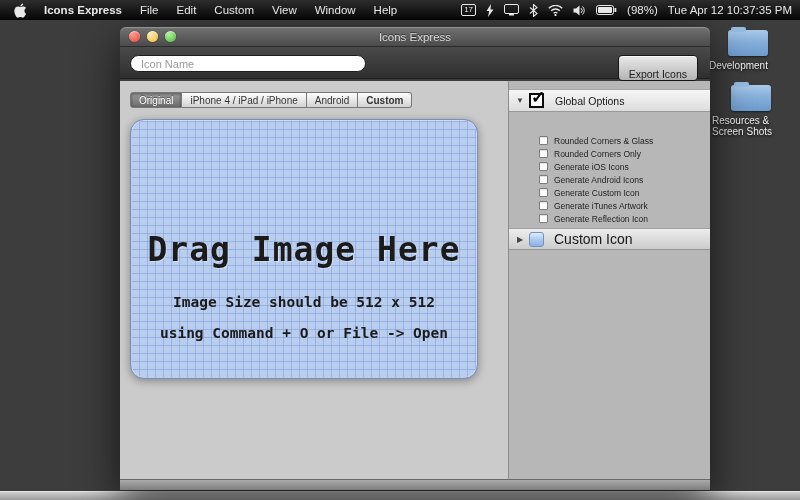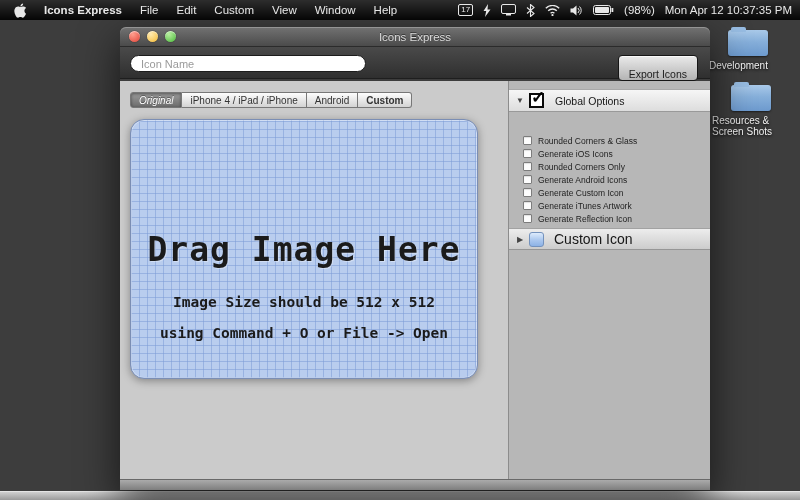--- a/index.html
+++ b/index.html
@@ -65,21 +65,21 @@
     font-family:"Liberation Sans",sans-serif;line-height:13px;}
 
   .content{position:absolute;top:54px;bottom:11px;left:0;right:0;
     background:#cbcbcb;display:flex;overflow:hidden;}
   .main{width:388px;position:relative;flex:none;}
 
   .segmented{position:absolute;left:10px;top:11px;display:flex;}
   .seg{height:16px;font-size:10px;padding:0 8px;border:1px solid #777;
     border-left-width:0;background:linear-gradient(#fdfdfd,#d3d3d3);color:#333;
     line-height:13px;font-family:"Liberation Sans",sans-serif;white-space:nowrap;}
-  .seg:first-child{border-left-width:1px;border-radius:3px 0 0 3px;font-style:italic;}
+  .seg:first-child{border-left-width:1px;border-radius:3px 0 0 3px;}
   .seg:last-child{border-radius:0 3px 3px 0;font-weight:bold;}
   .seg.selected{background:linear-gradient(#9c9c9c,#6c6c6c);color:#fff;
     box-shadow:inset 0 1px 3px rgba(0,0,0,.45);text-shadow:0 -1px 0 rgba(0,0,0,.4);}
 
   .drop{position:absolute;left:10px;top:38px;width:348px;height:260px;
     border-radius:14px;border:1px solid #7b8eb4;background-color:#b9cdee;
     background-image:
       repeating-linear-gradient(0deg,rgba(125,156,214,.55) 0 1px,transparent 1px 8px),
       repeating-linear-gradient(90deg,rgba(125,156,214,.55) 0 1px,transparent 1px 8px);
     box-shadow:0 2px 8px rgba(0,0,0,.35),inset 0 0 0 1px rgba(255,255,255,.35);
@@ -96,21 +96,21 @@
     background:linear-gradient(#f6f6f6,#dddddd);border-top:1px solid #a8a8a8;
     border-bottom:1px solid #999;display:flex;align-items:center;}
   .disclosure{width:12px;text-align:center;font-size:8px;color:#444;
     margin-left:5px;flex:none;}
   .bigcheck{width:15px;height:15px;background:#fff;border:2px solid #0a0a0a;
     margin-left:3px;position:relative;flex:none;}
   .bigcheck .mark{position:absolute;left:0px;top:-8px;font-size:17px;
     font-weight:bold;color:#000;}
   .glabel{margin-left:11px;font-size:10.5px;color:#161616;}
 
-  .opts{position:absolute;top:53px;left:0;right:0;}
+  .opts{position:absolute;top:53px;left:16px;right:0;}
   .opt{display:flex;align-items:center;height:13px;padding-left:14px;}
   .smallcheck{width:9px;height:9px;background:#fdfdfd;border:1px solid #7c7c7c;
     border-radius:1px;margin-right:6px;flex:none;
     box-shadow:inset 0 1px 1px rgba(0,0,0,.12);}
   .opt-label{font-size:8.5px;color:#222;white-space:nowrap;}
 
   .custom-row{position:absolute;top:147px;left:0;right:0;height:22px;
     background:linear-gradient(#ededed,#cccccc);border-top:1px solid #a2a2a2;
     border-bottom:1px solid #969696;display:flex;align-items:center;}
   .mini-icon{width:15px;height:15px;border-radius:3px;
@@ -174,21 +174,21 @@
         </svg>
     </span>
     <span class="status-icon">
       <svg width="21" height="10" viewBox="0 0 21 10">
           <rect x="0.5" y="0.5" width="17" height="9" rx="2" fill="none" stroke="#e8e8e8"></rect>
           <rect x="2" y="2" width="14" height="6" rx="1" fill="#e8e8e8"></rect>
           <rect x="18.5" y="3" width="1.8" height="4" fill="#e8e8e8"></rect>
         </svg>
     </span>
     <span>(98%)</span>
-    <span class="clock">Mon Apr 12 10:37:35 PM</span>
+    <span class="clock">Tue Apr 12 10:37:35 PM</span>
   </div>
 </div>
 
 <div class="desktop-icon dev-pos">
   <div class="folder"></div>
   <div>Development</div>
 </div>
 <div class="desktop-icon res-pos">
   <div class="folder"></div>
   <div>Resources &amp; Screen Shots</div>
@@ -236,25 +236,25 @@
         <span class="glabel">Global Options</span>
       </div>
 
       <div class="opts">
         <div class="opt">
           <span class="smallcheck"></span>
           <span class="opt-label">Rounded Corners &amp; Glass</span>
         </div>
         <div class="opt">
           <span class="smallcheck"></span>
+          <span class="opt-label">Rounded Corners Only</span>
+        </div>
+        <div class="opt">
+          <span class="smallcheck"></span>
           <span class="opt-label">Generate iOS Icons</span>
-        </div>
-        <div class="opt">
-          <span class="smallcheck"></span>
-          <span class="opt-label">Rounded Corners Only</span>
         </div>
         <div class="opt">
           <span class="smallcheck"></span>
           <span class="opt-label">Generate Android Icons</span>
         </div>
         <div class="opt">
           <span class="smallcheck"></span>
           <span class="opt-label">Generate Custom Icon</span>
         </div>
         <div class="opt">

